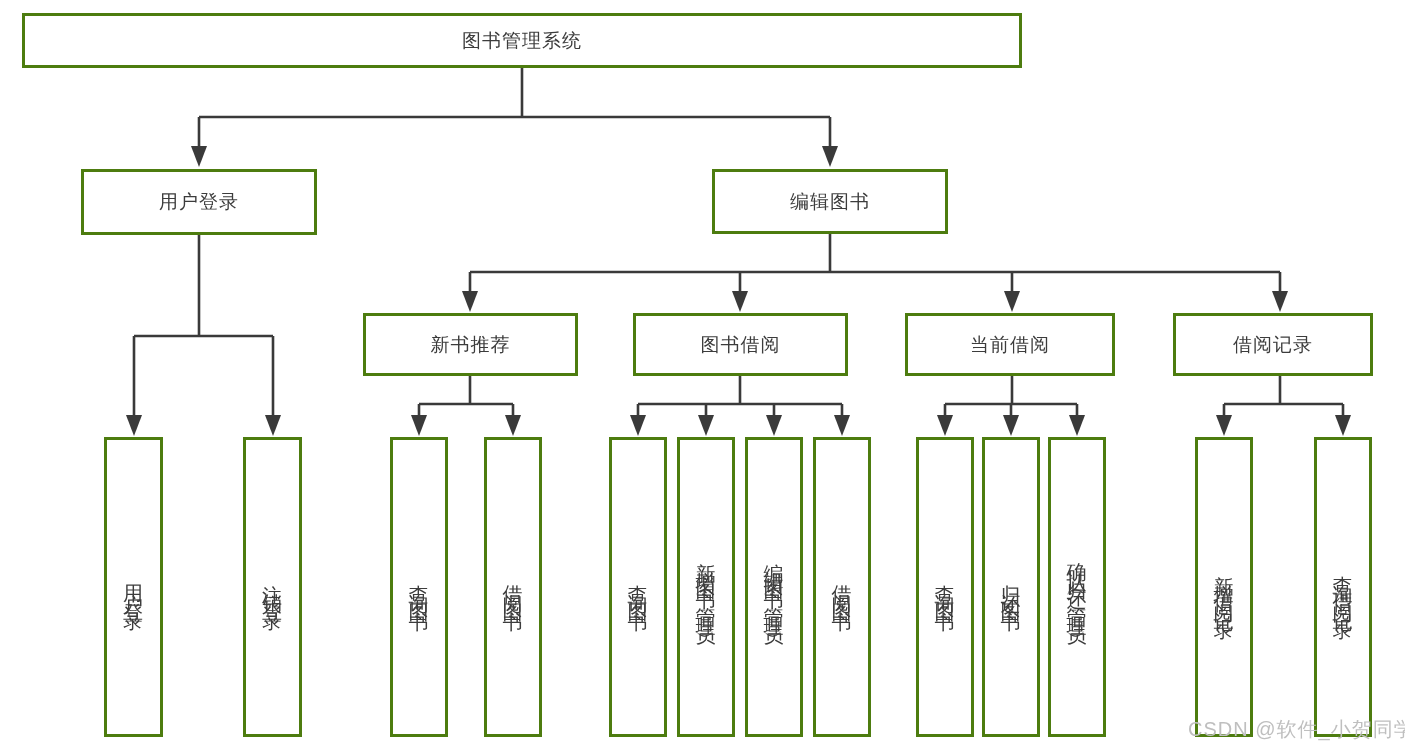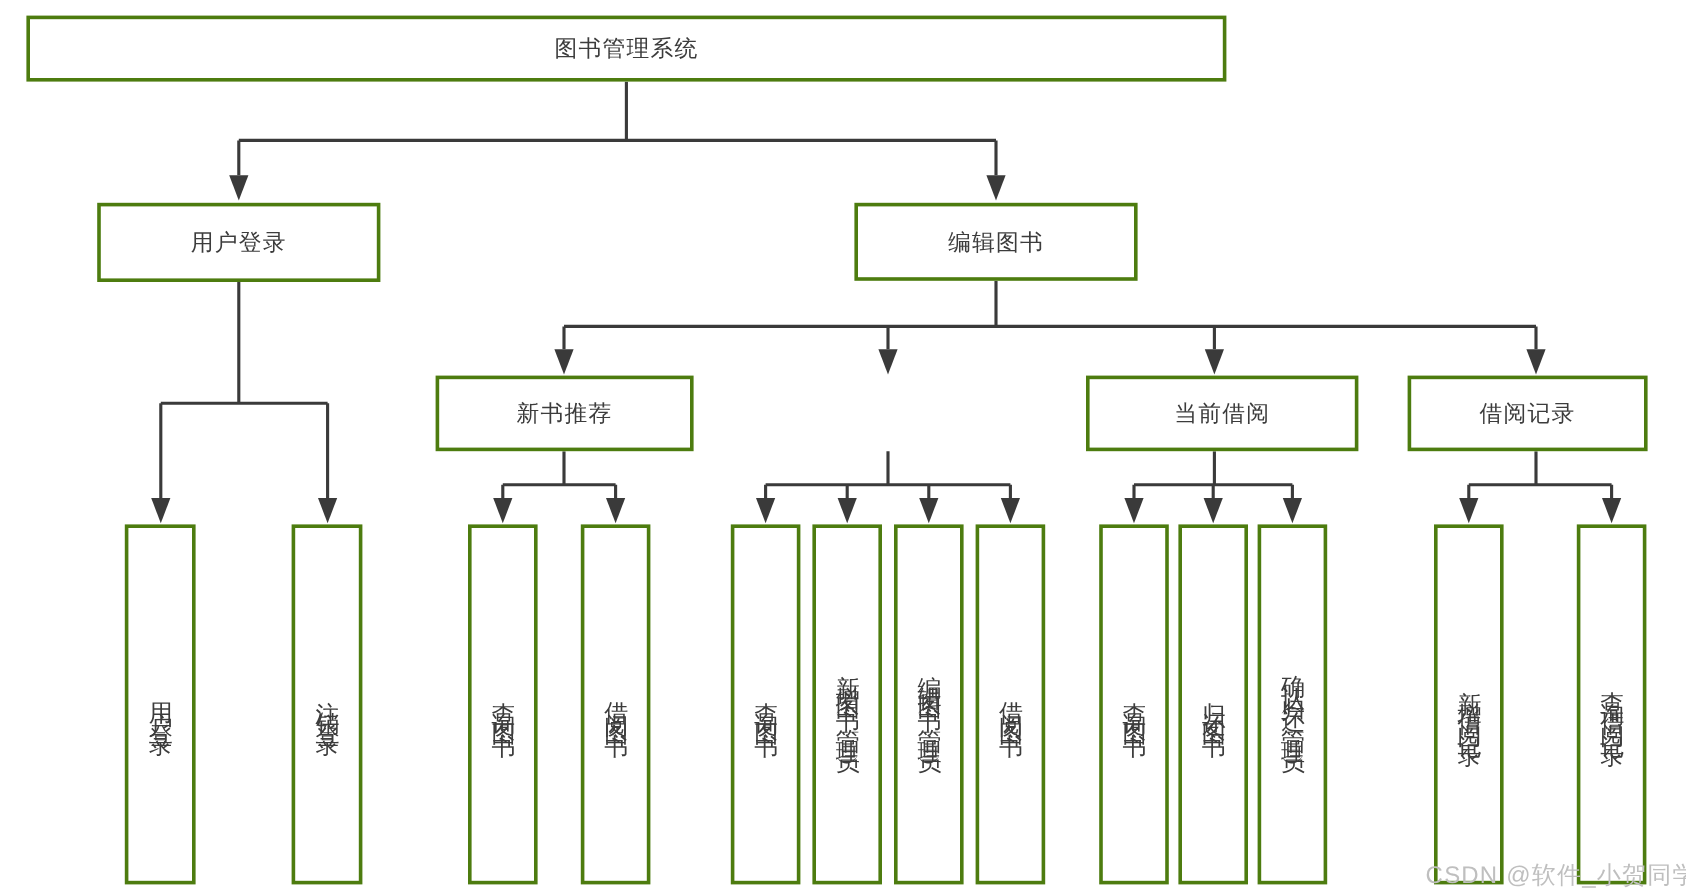--- a/index.html
+++ b/index.html
@@ -101,21 +101,24 @@
   <div class="box hbox" style="left:81px; top:169px; width:236px; height:66px;">
     <span>用户登录</span>
   </div>
   <div class="box hbox" style="left:712px; top:169px; width:236px; height:65px;">
     <span>编辑图书</span>
   </div>
 
   <div class="box hbox" style="left:363px; top:313px; width:215px; height:63px;justify-content:center;">
     <span>新书推荐</span>
   </div>
-  <div class="box hbox" style="left:905px; top:313px; width:227px; height:63px;">
+  <div class="box hbox" style="left:633px; top:313px; width:215px; height:63px;">
+    <span>图书借阅</span>
+  </div>
+  <div class="box hbox" style="left:905px; top:313px; width:210px; height:63px;">
     <span>当前借阅</span>
   </div>
   <div class="box hbox" style="left:1173px; top:313px; width:200px; height:63px;">
     <span>借阅记录</span>
   </div>
 
   <div class="box vbox" style="left:104px; top:437px; width:59px; height:300px;">
     <span>用户登录</span>
   </div>
   <div class="box vbox" style="left:243px; top:437px; width:59px; height:300px;">

